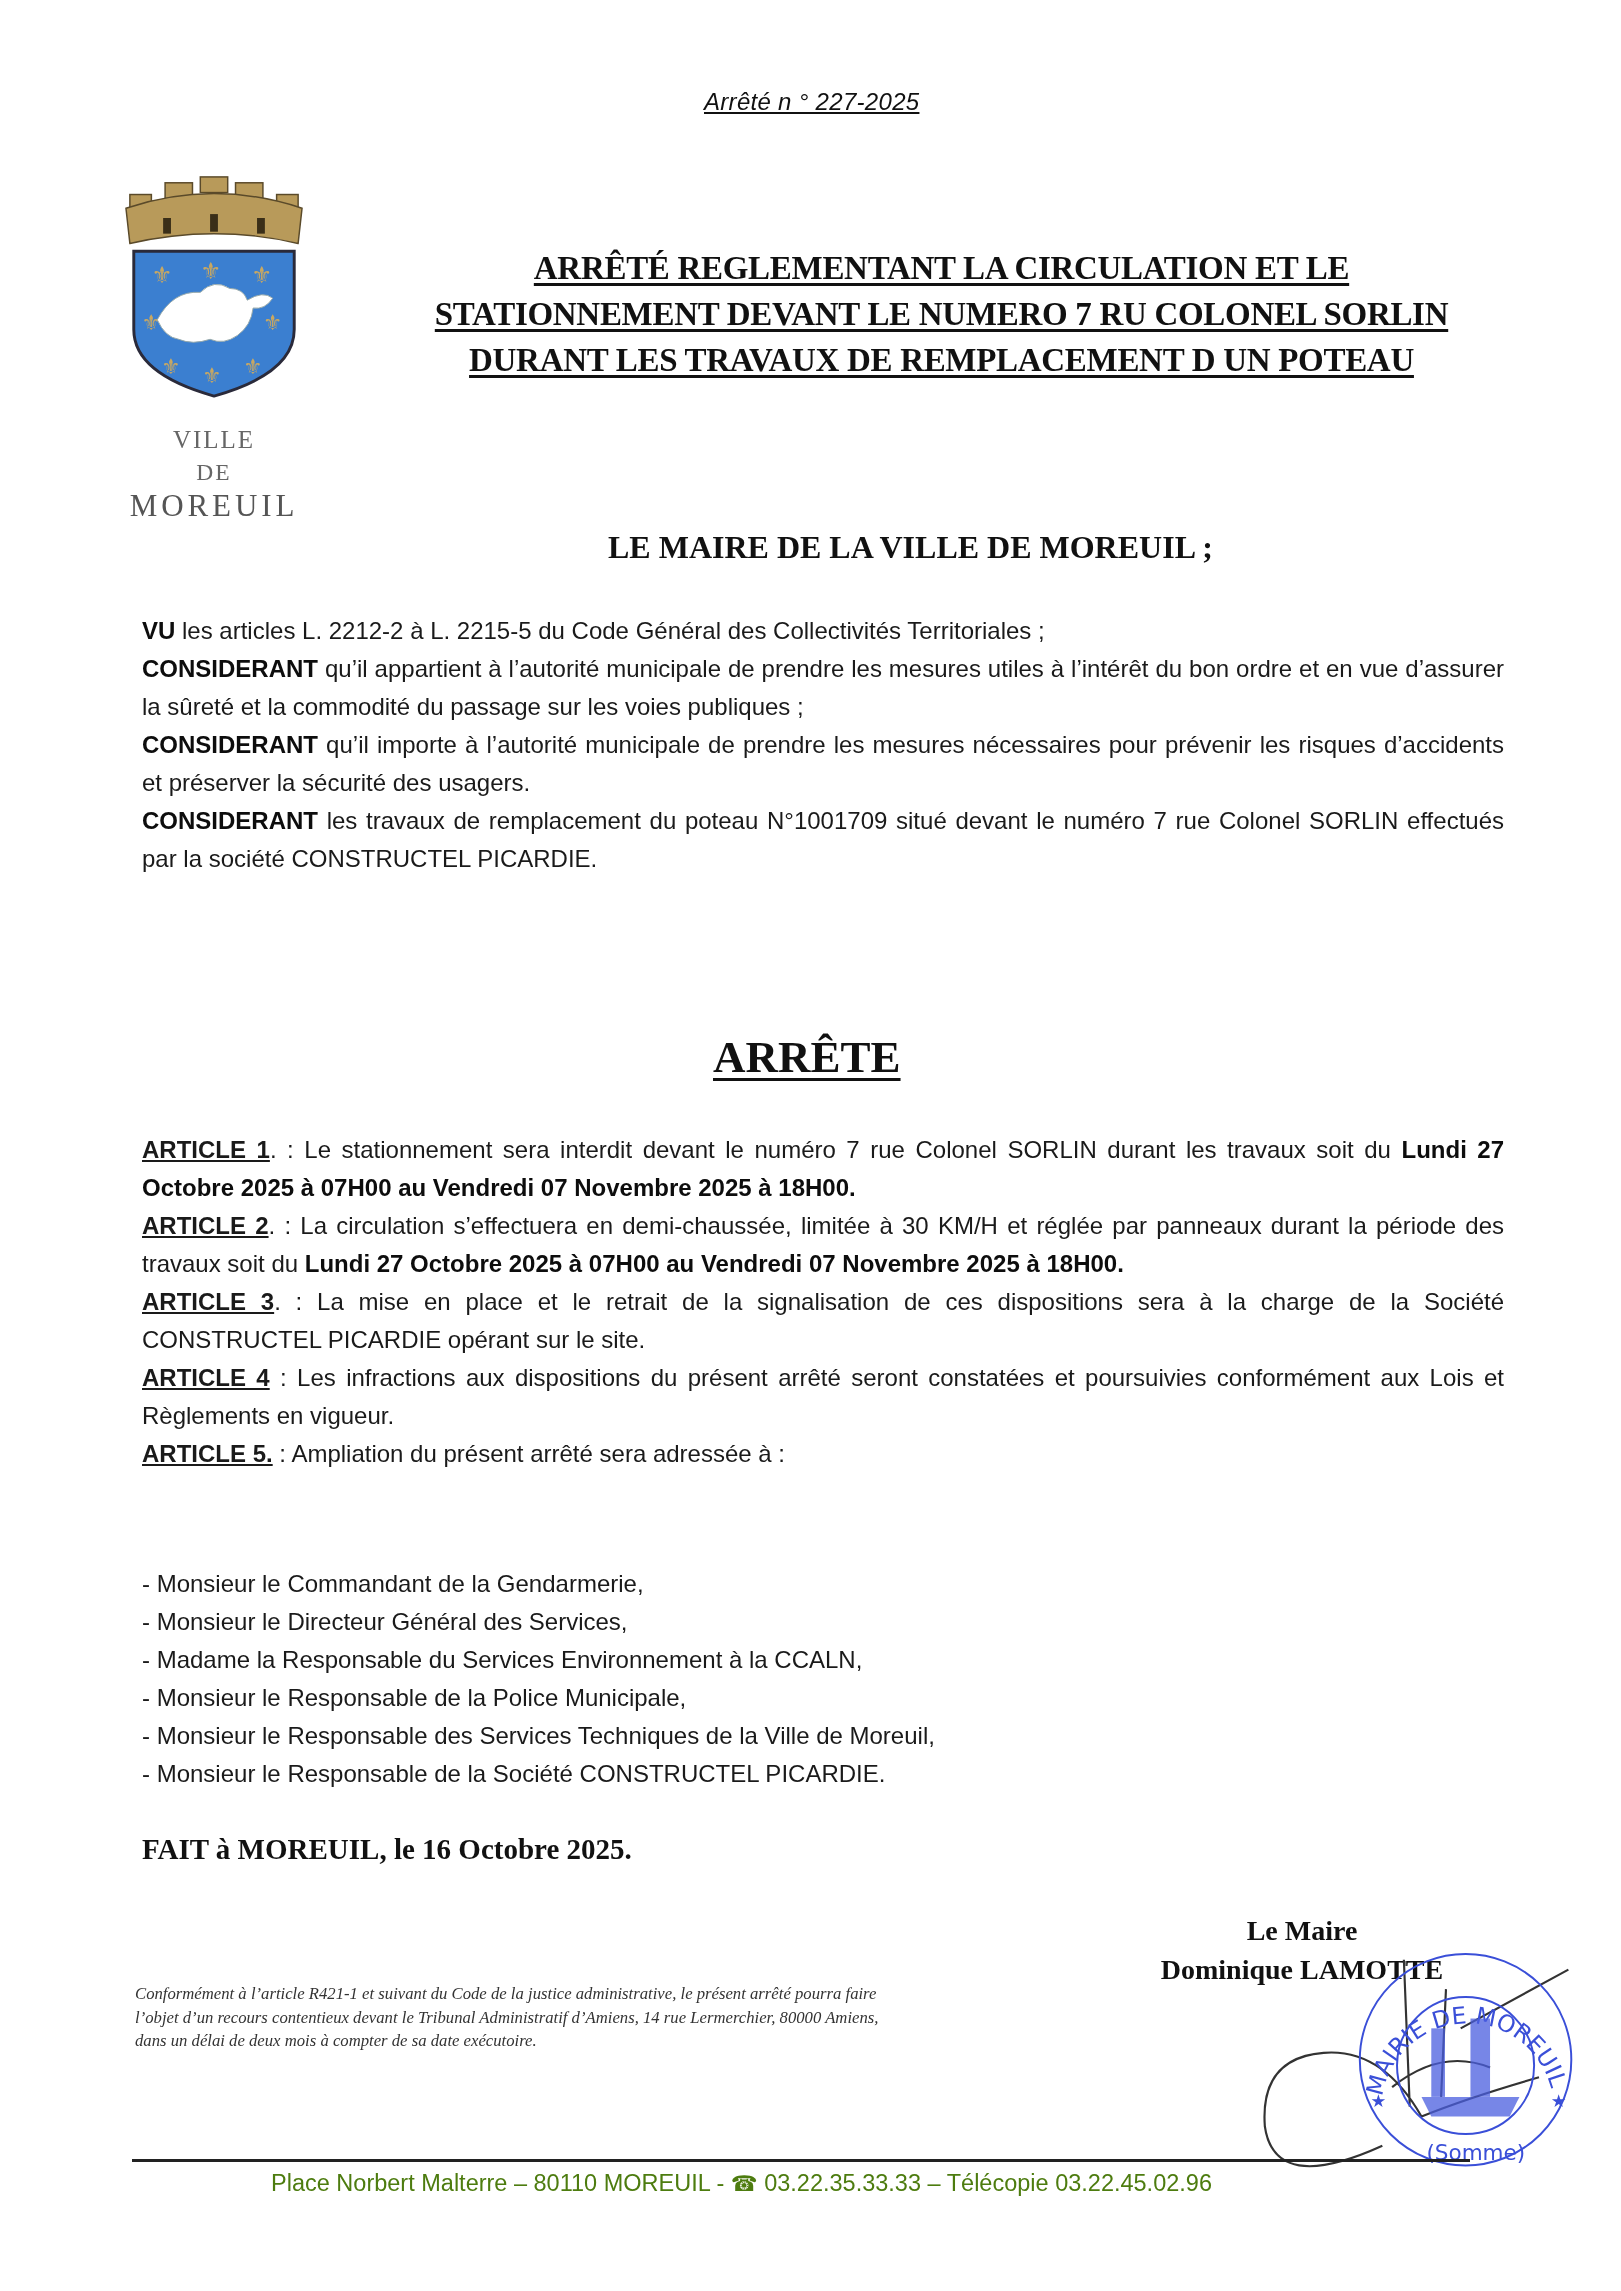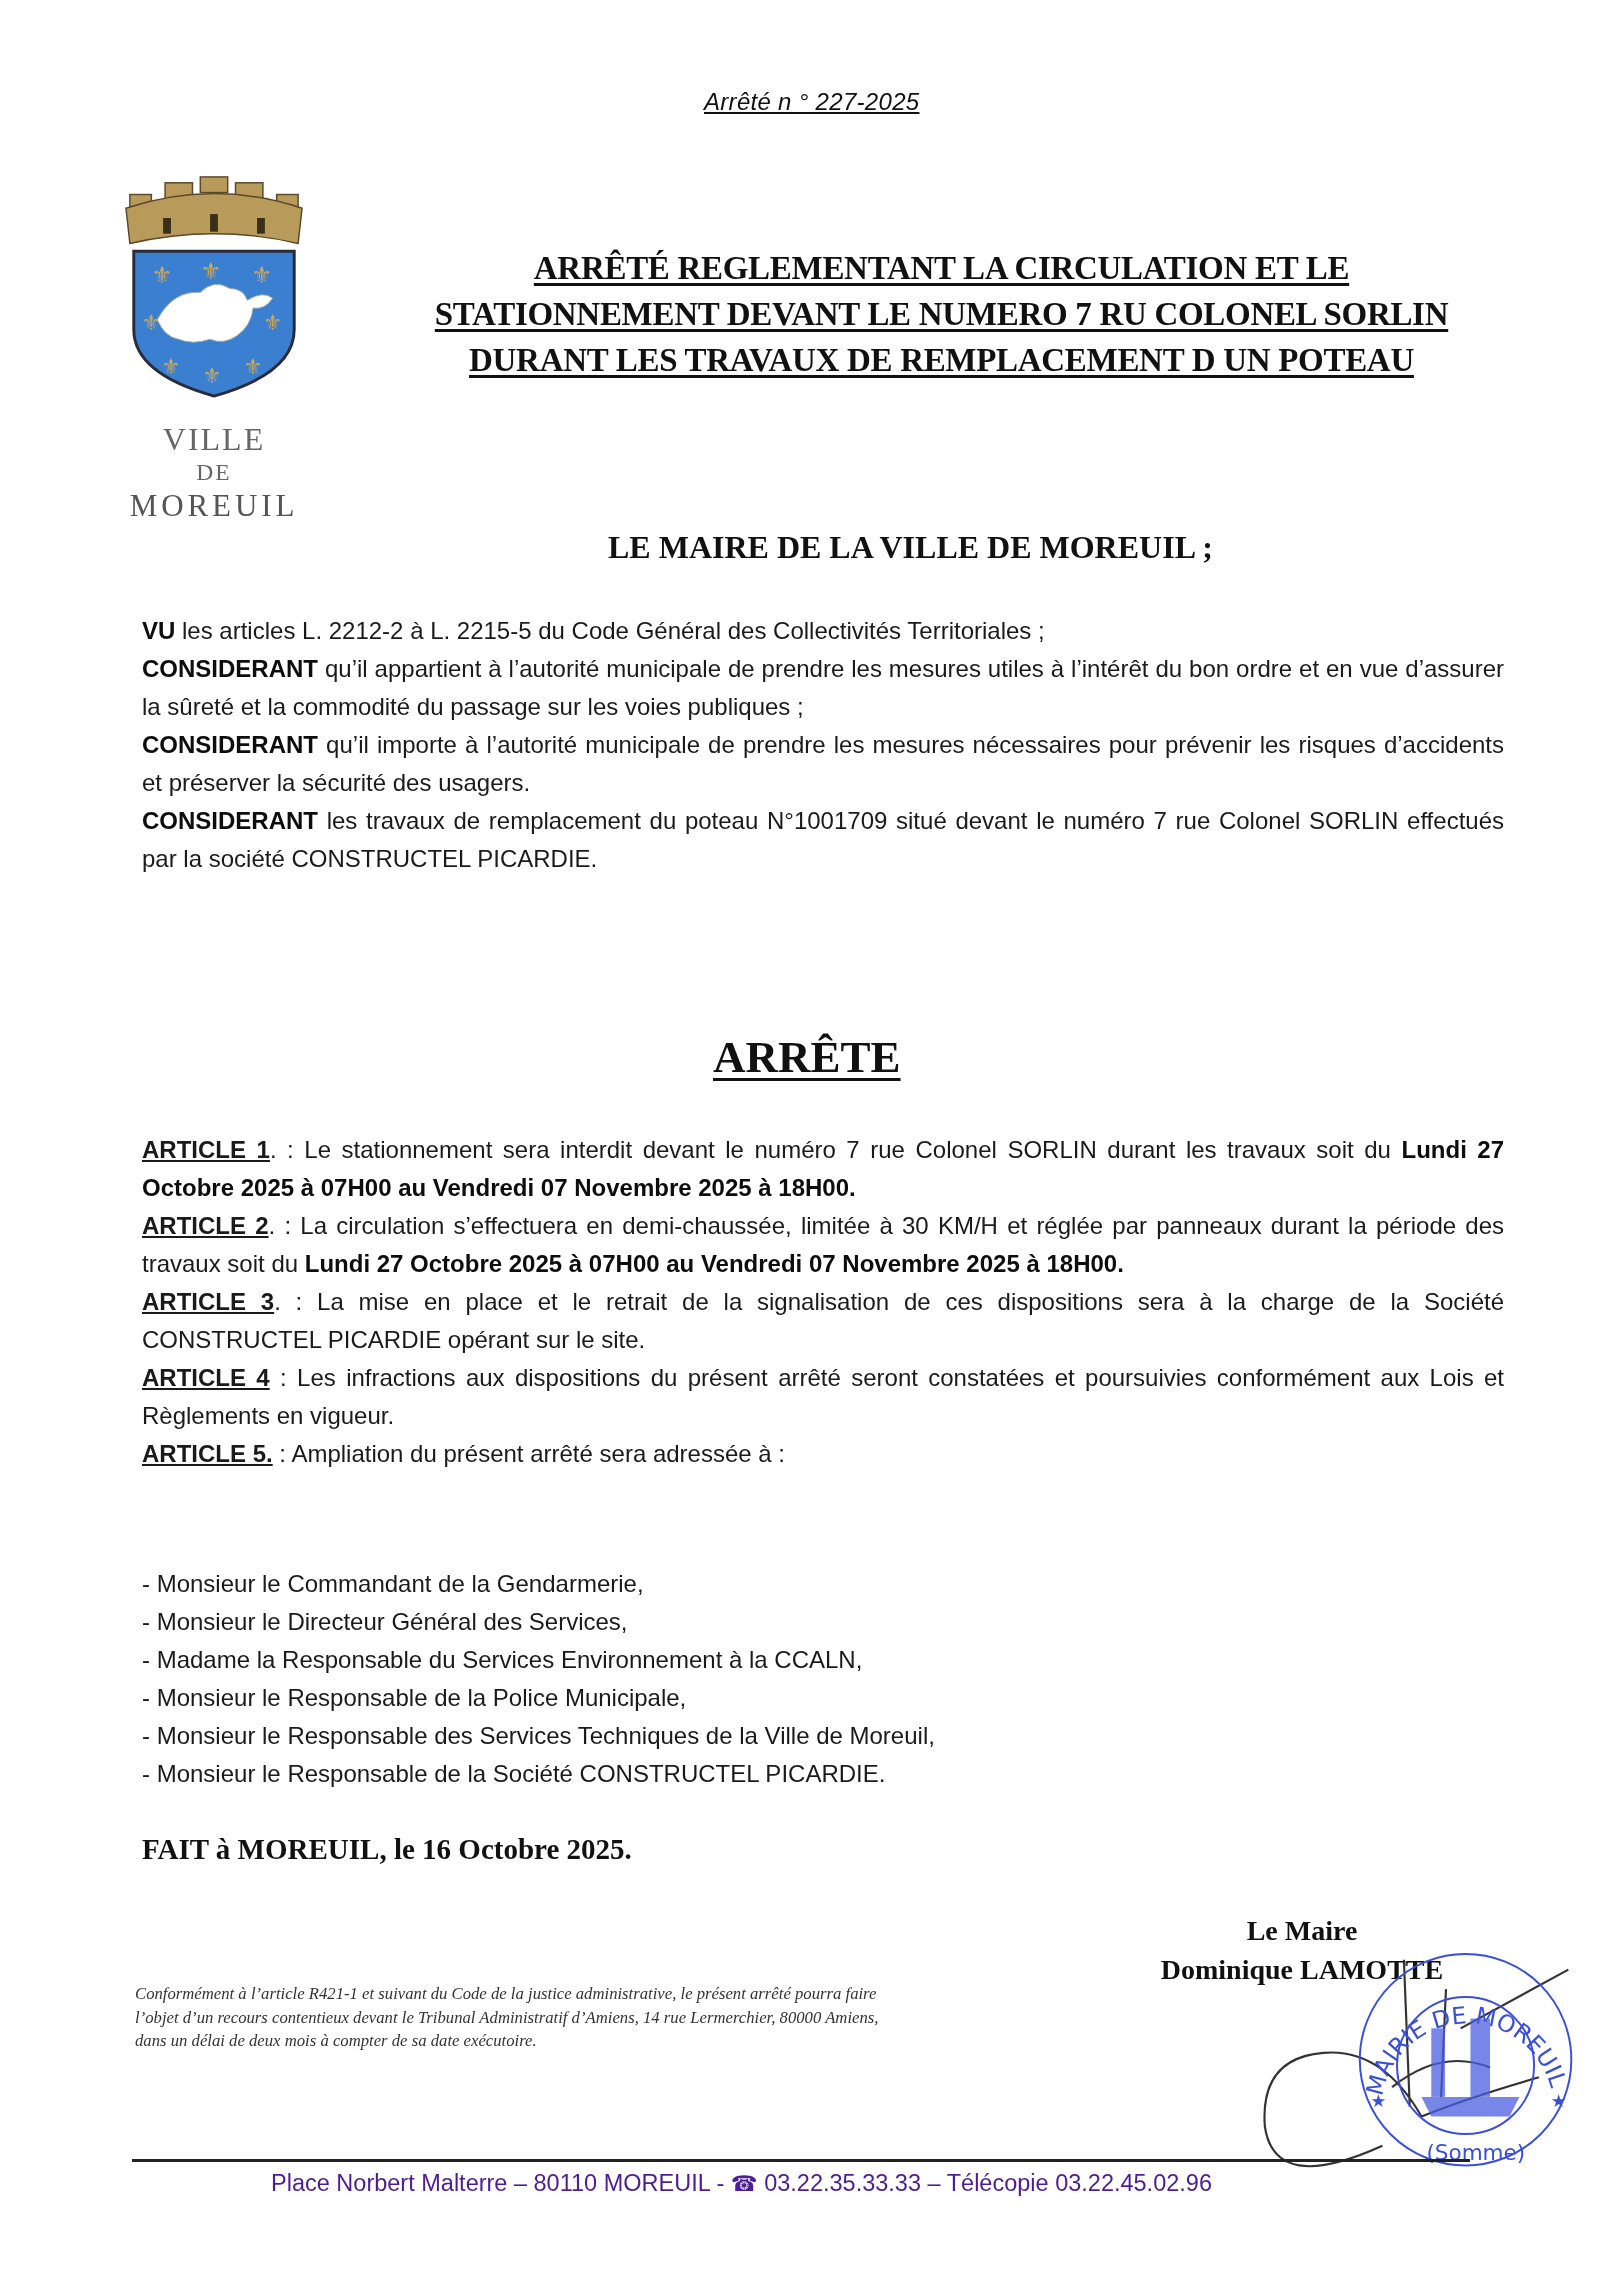--- a/index.html
+++ b/index.html
@@ -9,21 +9,21 @@
     position: absolute; left: 704px; top: 88px;
     font-family: "Liberation Sans", sans-serif; font-style: italic;
     font-size: 24px; text-decoration: underline; letter-spacing: 0.3px;
   }
 
   .crest { position: absolute; left: 116px; top: 173px; width: 196px; height: 225px; }
   .city-name {
     position: absolute; left: 116px; top: 423px; width: 196px; text-align: center;
     font-family: "Liberation Serif", serif; color: #666; line-height: 33px;
   }
-  .city-name .l1 { font-size: 32px; letter-spacing: 2px; }
+  .city-name .l1 { font-size: 25px; letter-spacing: 2px; }
   .city-name .l2 { font-size: 23.5px; letter-spacing: 2px; }
   .city-name .l3 { font-size: 31px; letter-spacing: 3.9px; color: #555; }
 
   .doc-title {
     position: absolute; left: 363px; top: 245px; width: 1157px; text-align: center;
     font-family: "Liberation Serif", serif; font-weight: bold; font-size: 33px;
     line-height: 46px; letter-spacing: -0.3px;
   }
   .doc-title div { text-decoration: underline; text-decoration-thickness: 2.9px; text-underline-offset: 3.9px; }
 
@@ -68,21 +68,21 @@
     position: absolute; left: 135px; top: 1982px; width: 765px;
     font-family: "Liberation Serif", serif; font-style: italic; font-size: 16.7px;
     line-height: 23.5px; color: #333;
   }
 
   .stamp { position: absolute; left: 1245px; top: 1950px; width: 353px; height: 235px; }
 
   .footer-rule { position: absolute; left: 132px; top: 2159px; width: 1338px; height: 2.9px; background: #222; }
   .footer {
     position: absolute; left: 0; width: 1483px; top: 2170px; text-align: center;
-    font-family: "Liberation Sans", sans-serif; font-size: 23.5px; color: #4c1d95;
+    font-family: "Liberation Sans", sans-serif; font-size: 23.5px; color: #4d7c0f;
   }
   .phone-icon { display: inline-block; font-size: 21.6px; }
 </style>
 </head>
 <body>
 
 <div class="ref-number">Arrêté n ° 227-2025</div>
 
 <svg class="crest" viewBox="0 0 200 230">
 

